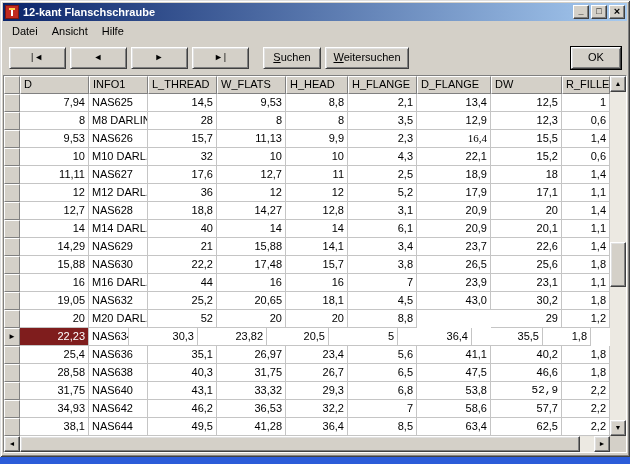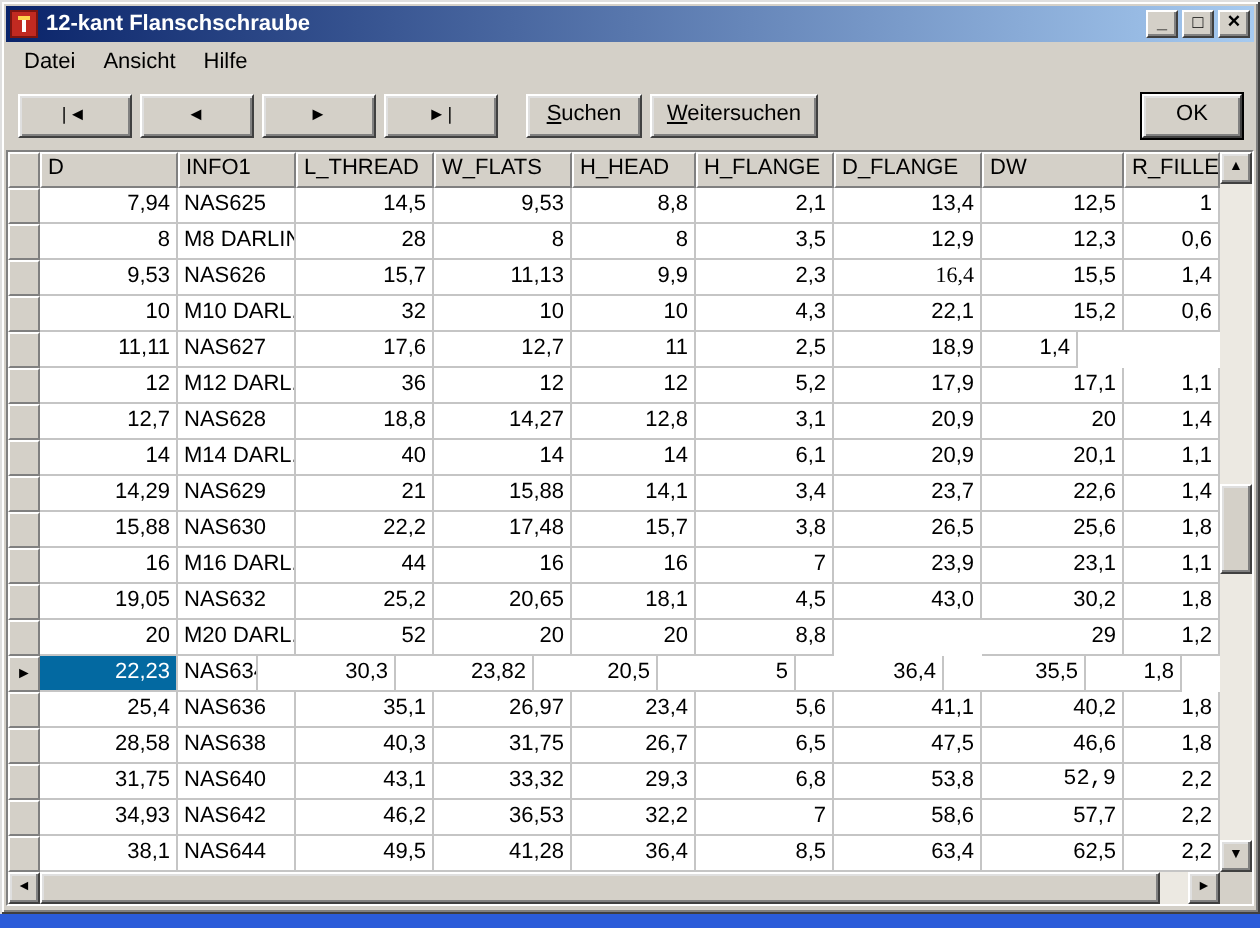--- a/index.html
+++ b/index.html
@@ -48,21 +48,21 @@
   .grow { display:flex; height:18px; }
   .hcell, .gutter { background:#d4d0c8;
     border-top:1px solid #fff; border-left:1px solid #fff;
     border-right:1px solid #808080; border-bottom:1px solid #808080; }
   .hcell { padding:1px 3px; overflow:hidden; white-space:nowrap; flex:0 0 auto; }
   .gutter { width:16px; flex:0 0 auto; display:flex; align-items:center; justify-content:center; }
   .marker { font-size:8px; line-height:1; }
   .cell { background:#fff; border-right:1px solid #c5c5c5; border-bottom:1px solid #c5c5c5;
     padding:2px 3px 1px 3px; overflow:hidden; white-space:nowrap; flex:0 0 auto; }
   .cell.num { text-align:right; }
-  .cell.selected { background:#0369a1; color:#fff; }
+  .cell.selected { background:#7f1d1d; color:#fff; }
   
   .vscroll { width:16px; flex:0 0 auto; background:#ece9e2; display:flex; flex-direction:column; }
   .sb-btn { width:16px; height:16px; flex:0 0 auto; background:#d4d0c8;
     border:1px solid; border-color:#fff #404040 #404040 #fff;
     box-shadow: inset -1px -1px 0 #808080, inset 1px 1px 0 #dfdfdf;
     font-size:7px; line-height:14px; text-align:center; }
   .vtrack { flex:1; position:relative; }
   .vthumb { position:absolute; left:0; top:150px; width:16px; height:45px; background:#d4d0c8;
     border:1px solid; border-color:#fff #404040 #404040 #fff;
     box-shadow: inset -1px -1px 0 #808080, inset 1px 1px 0 #dfdfdf; }
@@ -169,20 +169,21 @@
             </div>
             <div class="grow">
               <span class="gutter"></span>
               <span class="cell num" style="width: 69px;">11,11</span>
               <span class="cell" style="width: 59px;">NAS627</span>
               <span class="cell num" style="width: 69px;">17,6</span>
               <span class="cell num" style="width: 69px;">12,7</span>
               <span class="cell num" style="width: 62px;">11</span>
               <span class="cell num" style="width: 69px;">2,5</span>
               <span class="cell num" style="width: 74px;">18,9</span>
+              <span class="cell num" style="width: 71px;">18</span>
               <span class="cell num" style="width: 48px;">1,4</span>
             </div>
             <div class="grow">
               <span class="gutter"></span>
               <span class="cell num" style="width: 69px;">12</span>
               <span class="cell" style="width: 59px;">M12 DARL.</span>
               <span class="cell num" style="width: 69px;">36</span>
               <span class="cell num" style="width: 69px;">12</span>
               <span class="cell num" style="width: 62px;">12</span>
               <span class="cell num" style="width: 69px;">5,2</span>

